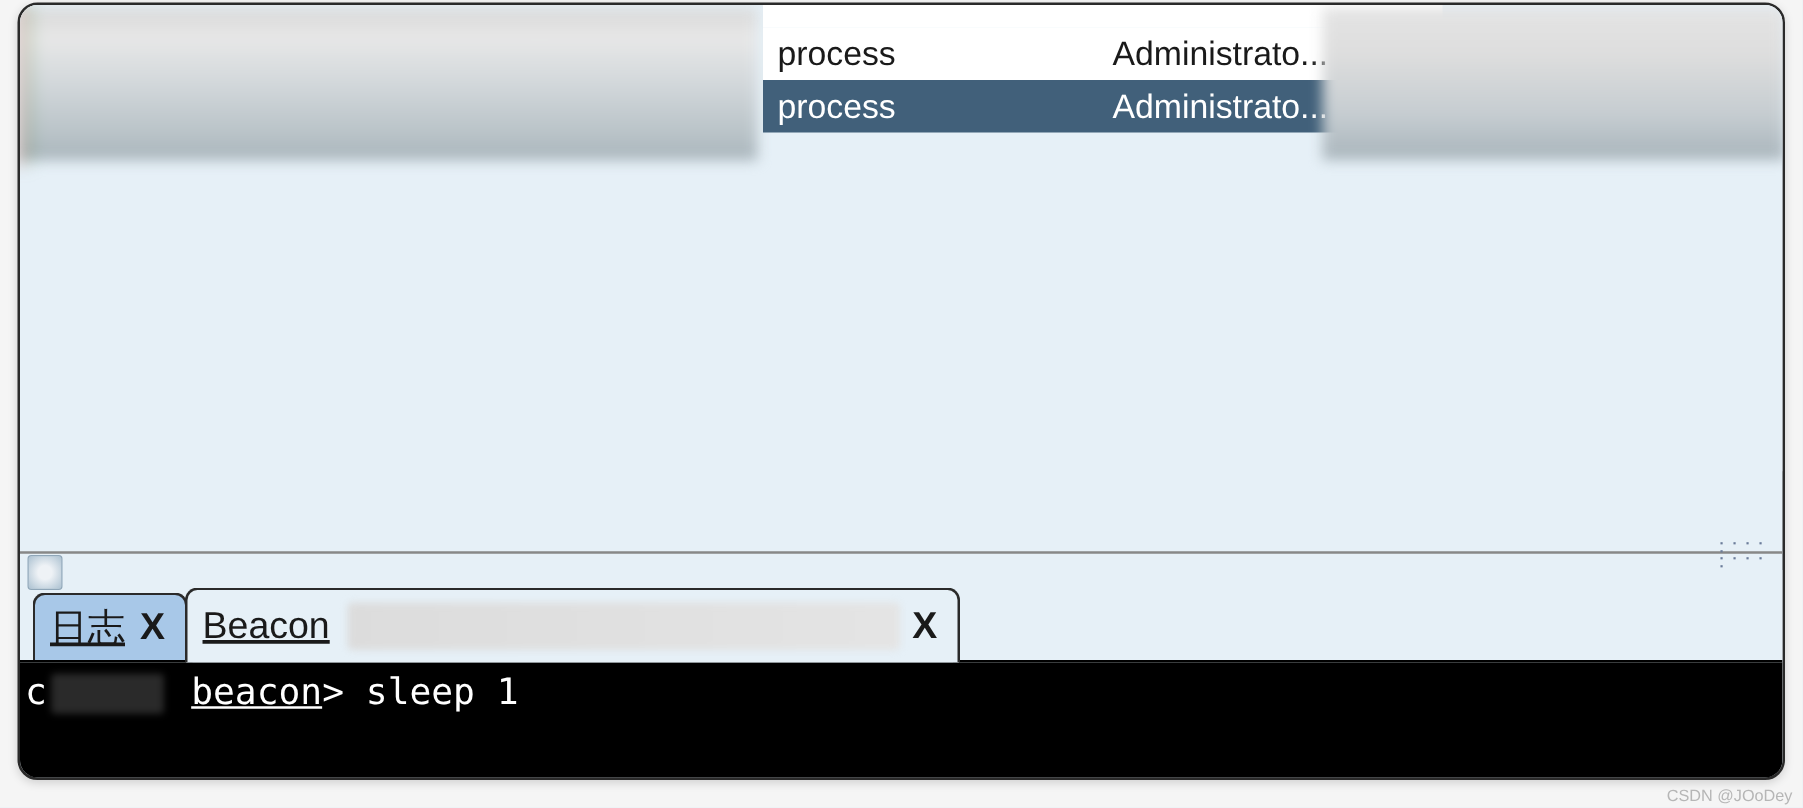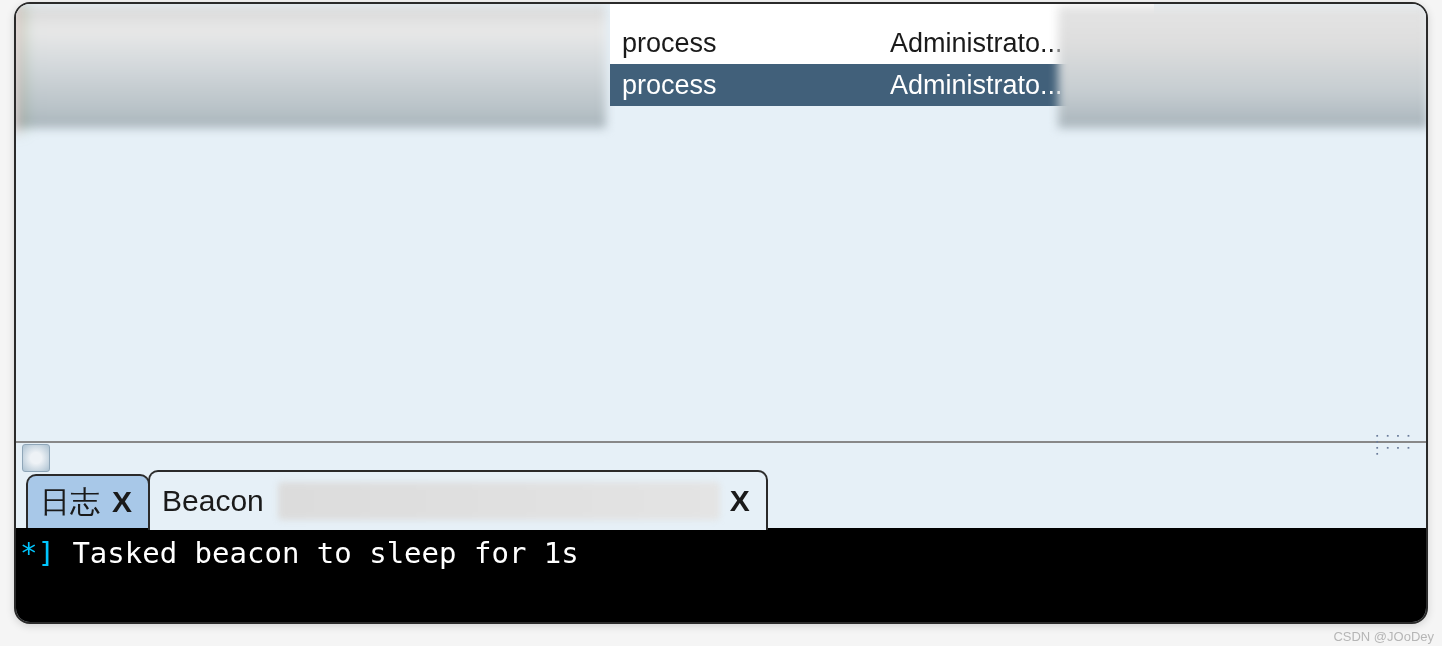--- a/index.html
+++ b/index.html
@@ -135,21 +135,21 @@
       z-index: 1;
       position: relative;
     }
     .tab.active {
       background: #e6f0f7;
       z-index: 2;
       position: relative;
       margin-bottom: -2px;
       height: 60px;
     }
-    .tab-label { margin-right: 8px; }
+    .tab-label { margin-right: 8px; text-decoration: underline; }
     .tab-close {
       font-weight: 600;
       cursor: pointer;
       padding: 0 4px;
     }
     .tab-blur {
       width: 442px;
       height: 38px;
       background: linear-gradient(90deg, #dcdcdc, #e4e4e4);
       filter: blur(3px);
@@ -228,18 +228,18 @@
         <span class="tab-close">X</span>
     </div>
     <div class="tab active">
       <span class="tab-label">Beacon </span>
       <span class="tab-blur"></span>
       <span class="tab-close">X</span>
     </div>
   </div>
 
   <div class="console">
-    <div class="console-line"><span class="c-cyan">*]</span> <span>Tasked beacon to sleep for 1s</span></div>
+    <div class="console-line"><span>c</span><span class="c-blur"></span> <span class="c-und">beacon</span><span>&gt;</span> <span>sleep 1</span></div>
   </div>
 
 </div>
 
 <div class="watermark">CSDN @JOoDey</div>
 
 </body></html>

